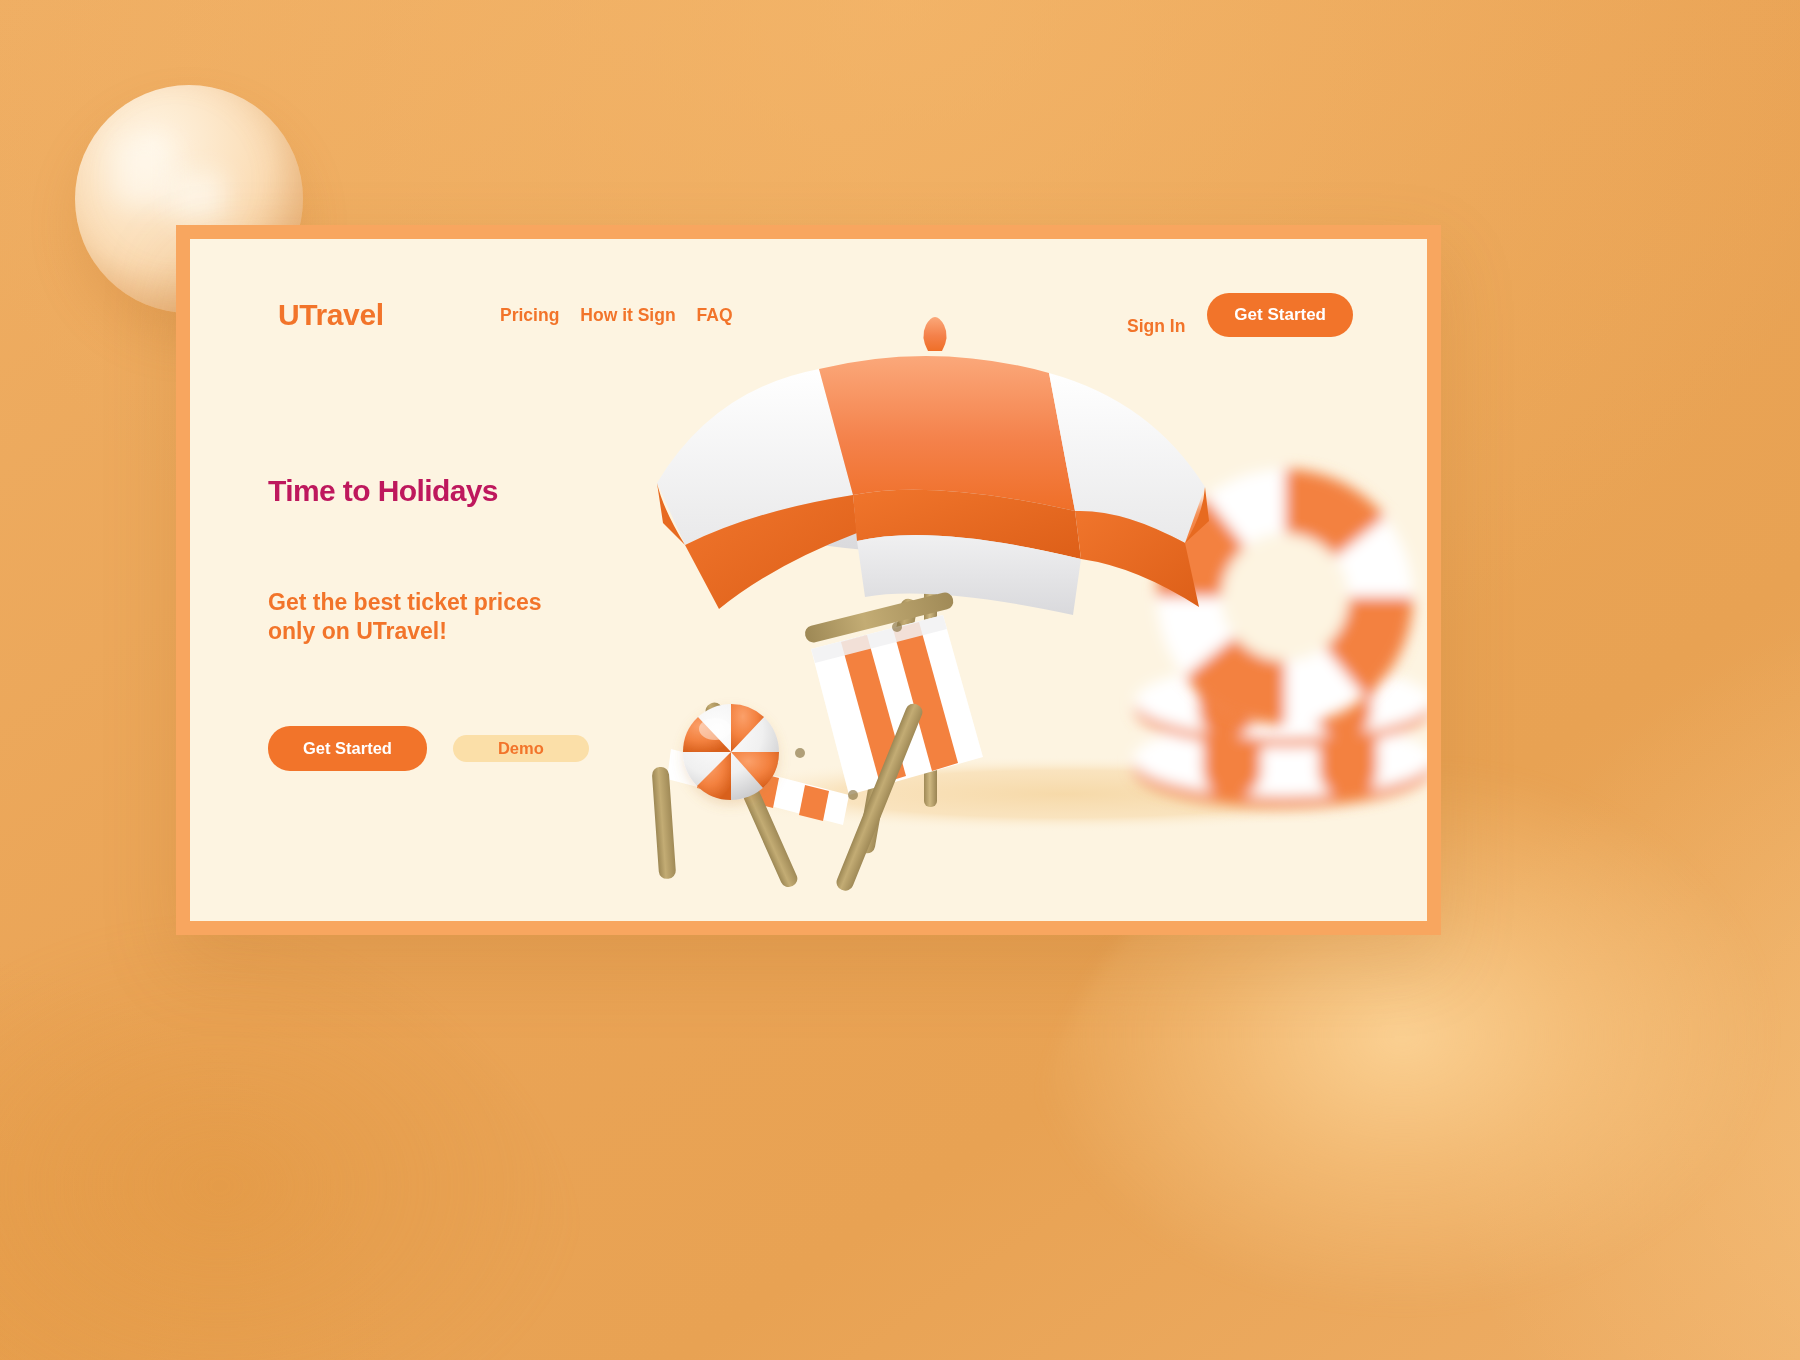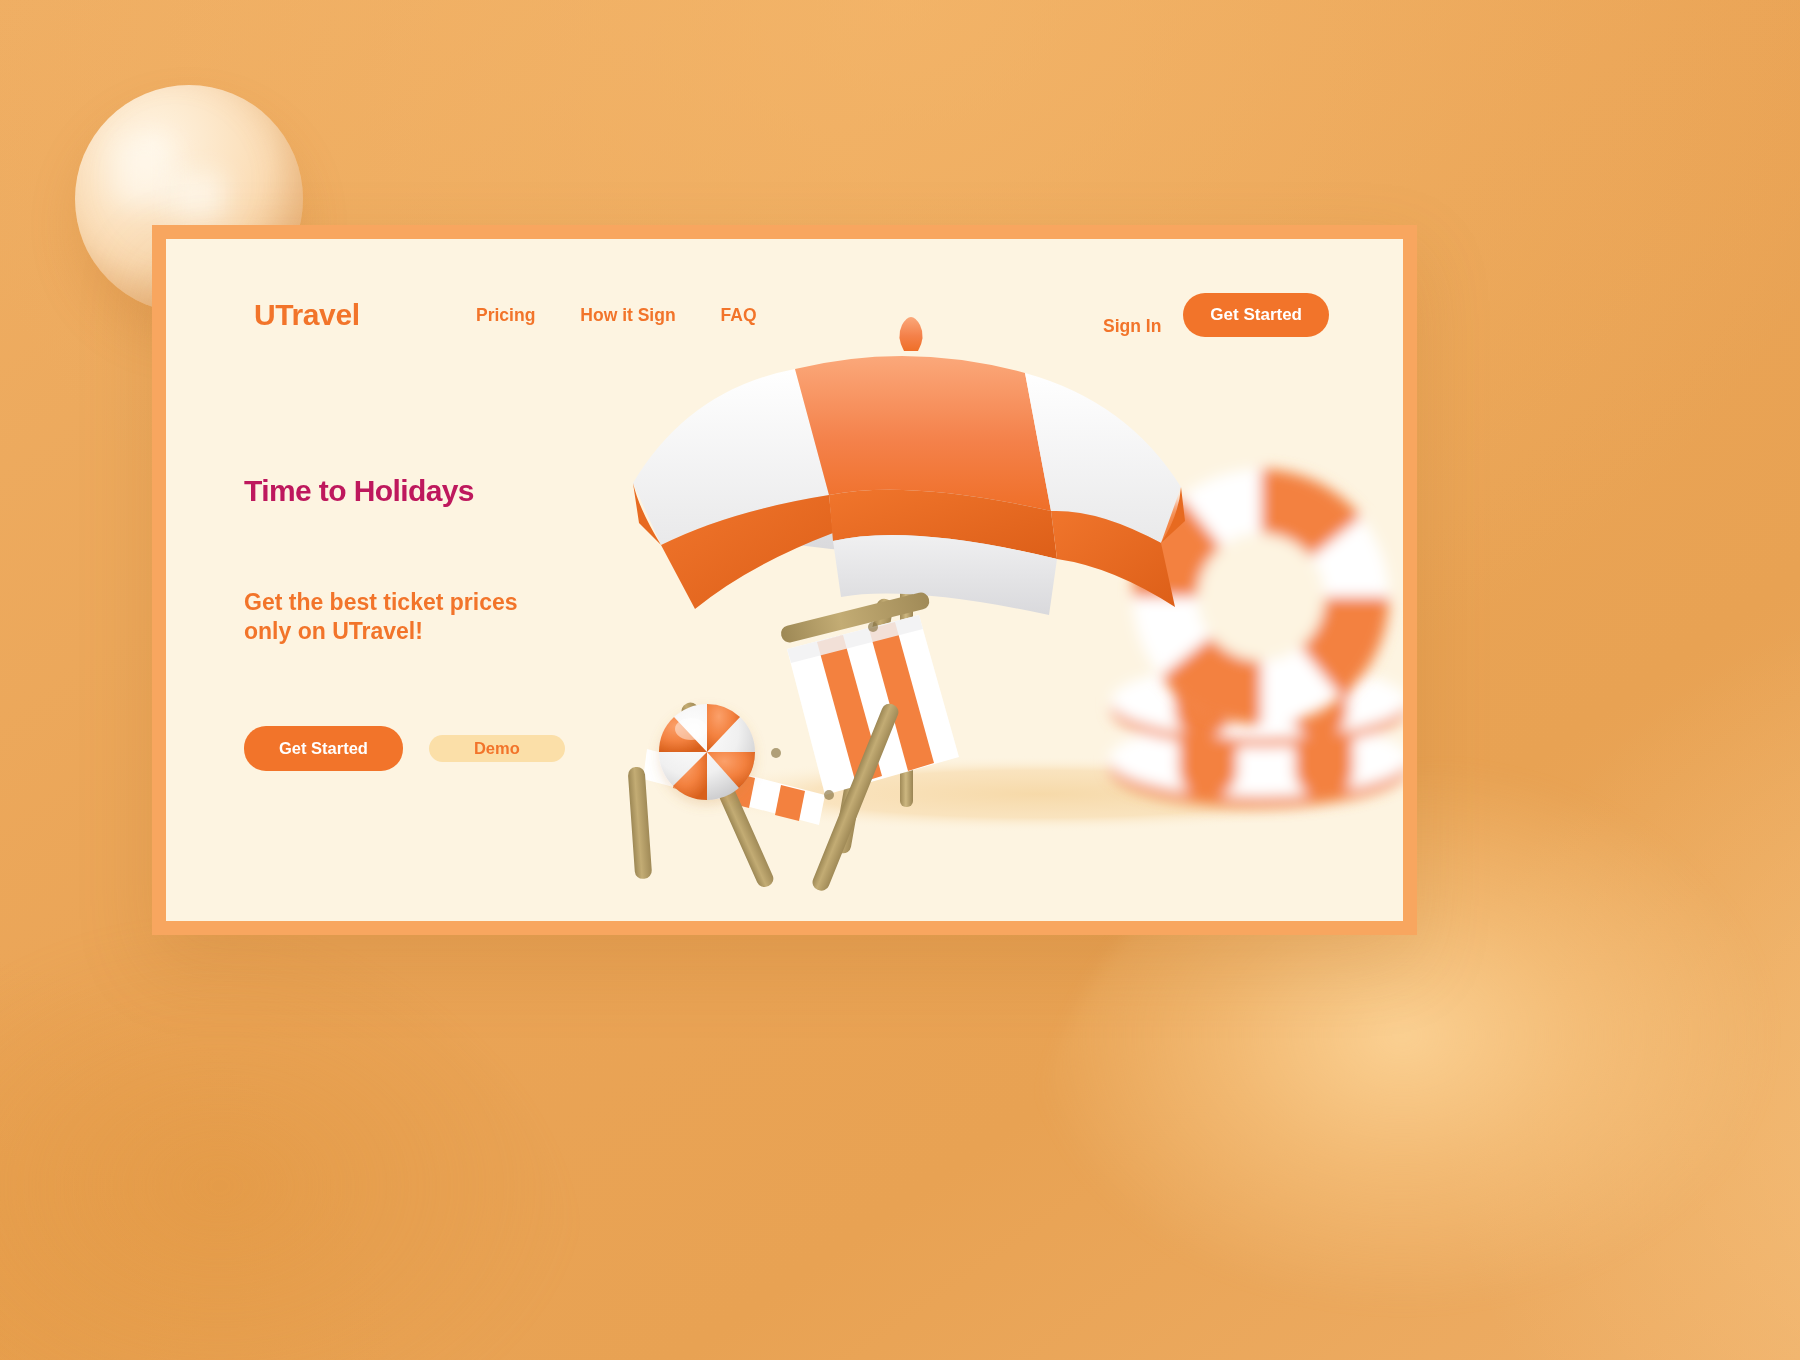--- a/index.html
+++ b/index.html
@@ -43,21 +43,21 @@
   }
   #sphere .hl{
     position:absolute; border-radius:22%;
     background:rgba(255,252,244,.55); filter:blur(13px);
   }
   #sphere .hl.a{ left:38px; top:52px; width:62px; height:68px; }
   #sphere .hl.b{ left:96px; top:88px; width:54px; height:48px; background:rgba(255,253,247,.62); }
 
   
   #card{
-    position:absolute; left:152px; top:225px;
+    position:absolute; left:176px; top:225px;
     width:1265px; height:710px;
     background:#f8a65f;
     padding:14px;
     box-shadow:0 30px 70px rgba(168,100,34,.18);
   }
   #card-inner{
     position:relative; width:100%; height:100%;
     background:#fdf4e1; overflow:hidden;
   }
 
@@ -66,21 +66,21 @@
     position:absolute; left:0; top:52px; width:100%; height:48px;
     display:flex; align-items:center;
   }
   #logo{
     position:absolute; left:88px;
     font-size:30px; font-weight:700; letter-spacing:-.4px;
     color:#f2742a;
   }
   #nav-links{
     position:absolute; left:310px;
-    display:flex; align-items:center; gap:45px;
+    display:flex; align-items:center; gap:21px;
   }
   #nav-links a{
     font-size:17.5px; font-weight:600; color:#f2742a; text-decoration:none; white-space:nowrap;
   }
   #nav-right{
     position:absolute; right:74px;
     display:flex; align-items:flex-end; gap:22px;
   }
   #signin{
     font-size:17.5px; font-weight:600; color:#f2742a; text-decoration:none;

